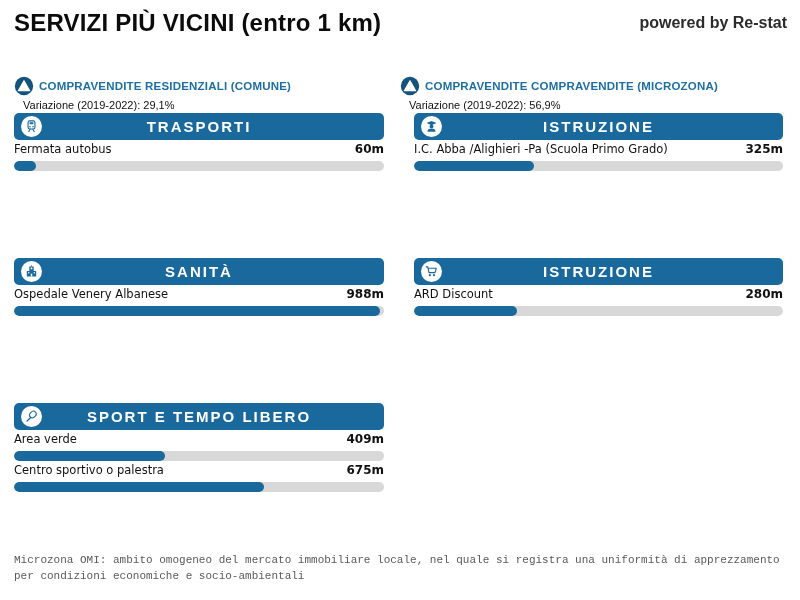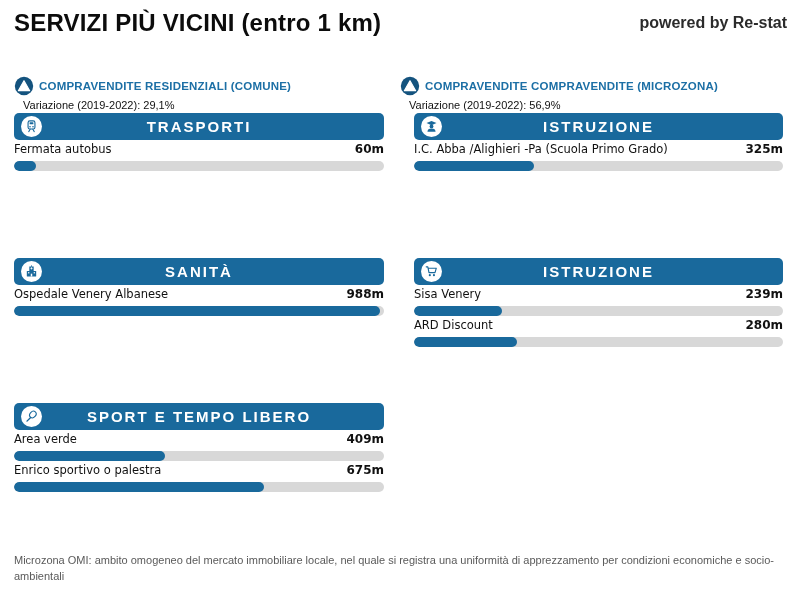--- a/index.html
+++ b/index.html
@@ -50,21 +50,21 @@
   }
   .item{margin-top:2px;}
   .irow{display:flex;justify-content:space-between;align-items:baseline;}
   .ilabel{font-size:11.5px;line-height:15px;}
   .ivalue{font-size:12px;font-weight:bold;line-height:15px;}
   .track{margin-top:4px;height:10px;background:#D8D8D8;border-radius:5px;overflow:hidden;}
   .fill{height:100%;width:0;background:#19699C;border-radius:5px;}
 
   .footer{
     position:absolute;top:553px;left:14px;width:772px;
-    font-family:Liberation Sans, sans-serif;font-size:11px;line-height:1.45;color:#5A5A5A;
+    font-family:Liberation Mono, monospace;font-size:11px;line-height:1.45;color:#5A5A5A;
   }
 </style>
 </head>
 <body>
 
 <div class="page">
 
   <div class="title">SERVIZI PIÙ VICINI (entro 1 km)</div>
   <div class="powered">powered by Re-stat</div>
 
@@ -163,21 +163,21 @@
           <div class="irow">
             <span class="ilabel">Area verde</span>
             <span class="ivalue">409m</span>
           </div>
           <div class="track">
             <div class="fill" style="width: 40.9%;"></div>
           </div>
         </div>
         <div class="item">
           <div class="irow">
-            <span class="ilabel">Enrico sportivo o palestra</span>
+            <span class="ilabel">Centro sportivo o palestra</span>
             <span class="ivalue">675m</span>
           </div>
           <div class="track">
             <div class="fill" style="width: 67.5%;"></div>
           </div>
         </div>
       </div>
 
     </div>
 
@@ -211,29 +211,20 @@
             <svg viewBox="0 0 24 24">
               <path d="M3.5 4.5 h2.6 l1.9 9.3 h9.6 l2.1 -7.1 H7" fill="none" stroke="#19699C" stroke-width="1.8" stroke-linejoin="round" stroke-linecap="round"></path>
               <circle cx="9.3" cy="17.8" r="1.7" fill="#19699C"></circle>
               <circle cx="15.9" cy="17.8" r="1.7" fill="#19699C"></circle>
             </svg>
           </span>
           <span class="ptitle">ISTRUZIONE</span>
         </div>
         <div class="item">
           <div class="irow">
-            <span class="ilabel">Sisa Venery</span>
-            <span class="ivalue">239m</span>
-          </div>
-          <div class="track">
-            <div class="fill" style="width: 23.9%;"></div>
-          </div>
-        </div>
-        <div class="item">
-          <div class="irow">
             <span class="ilabel">ARD Discount</span>
             <span class="ivalue">280m</span>
           </div>
           <div class="track">
             <div class="fill" style="width: 28%;"></div>
           </div>
         </div>
       </div>
 
     </div>

